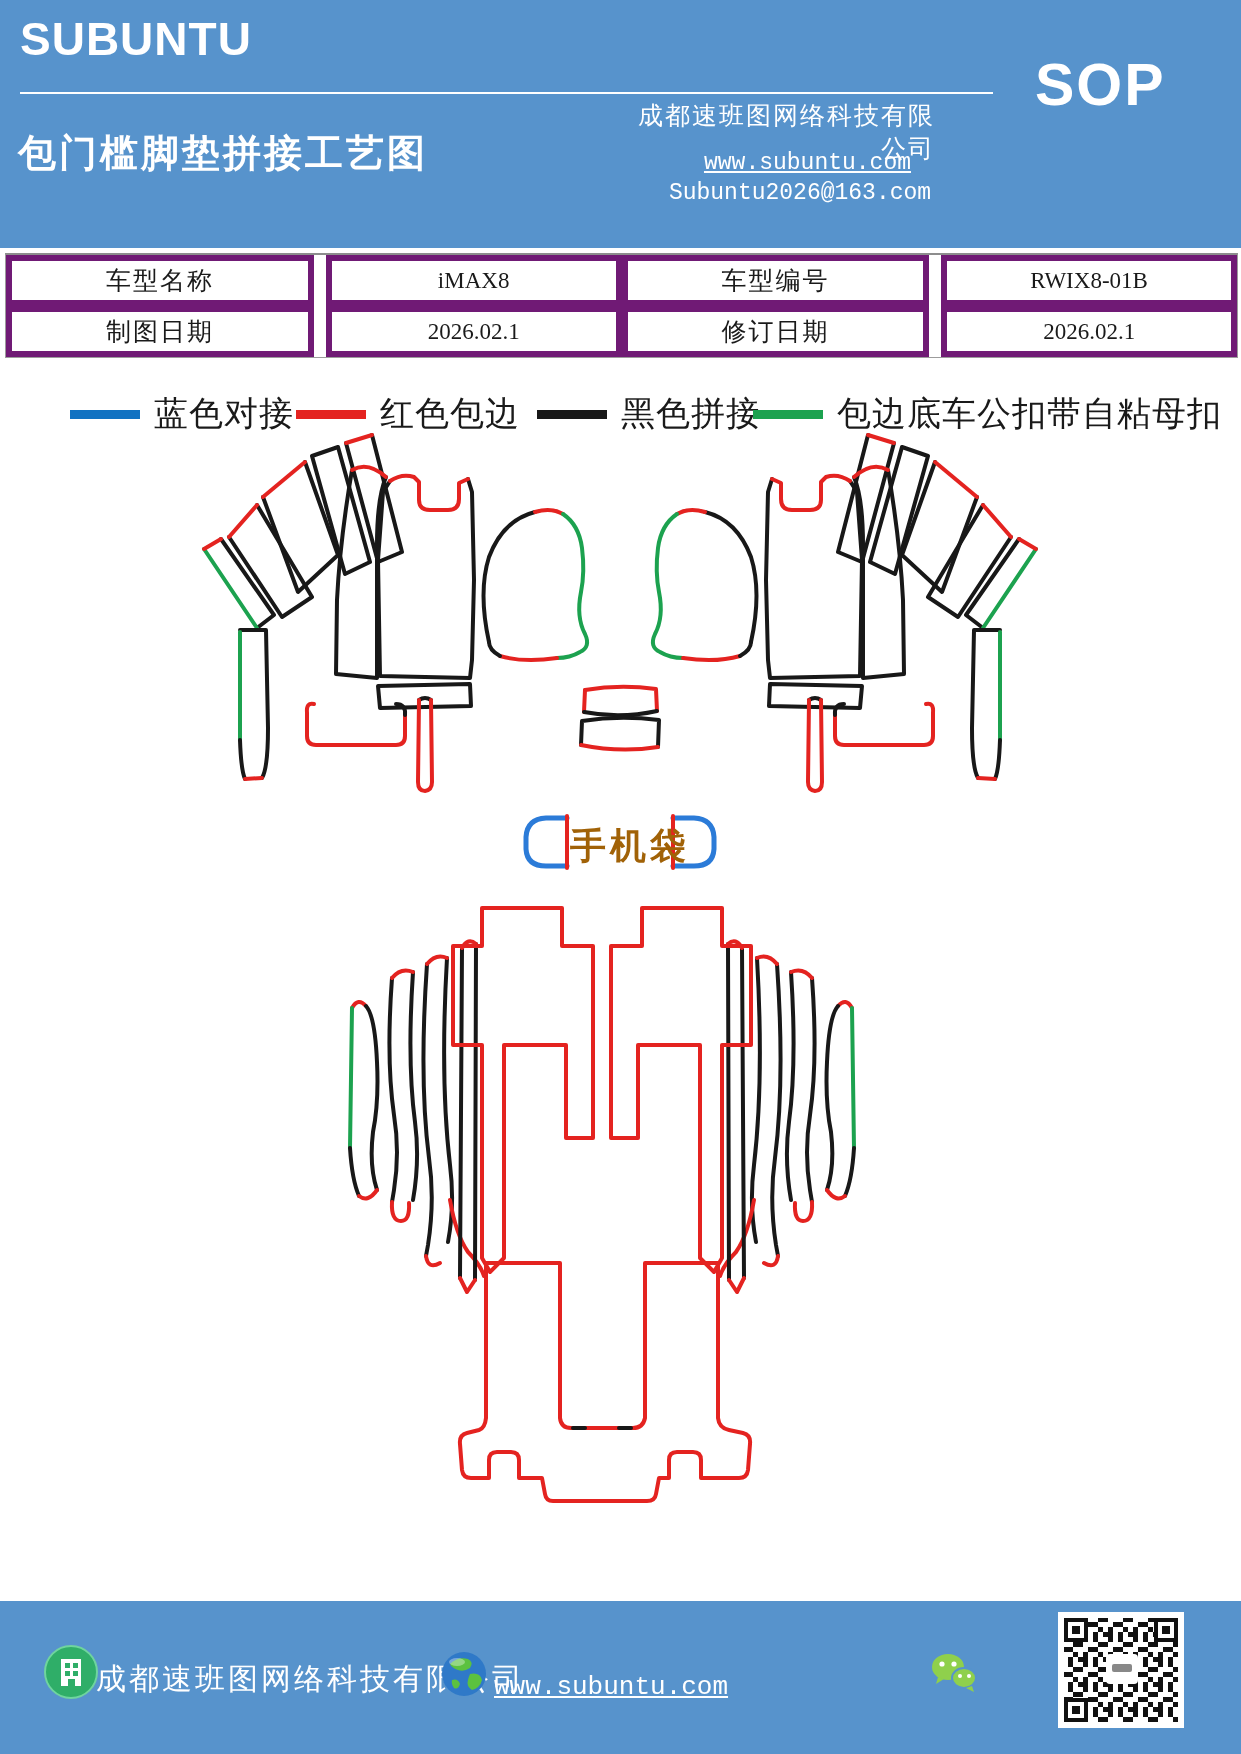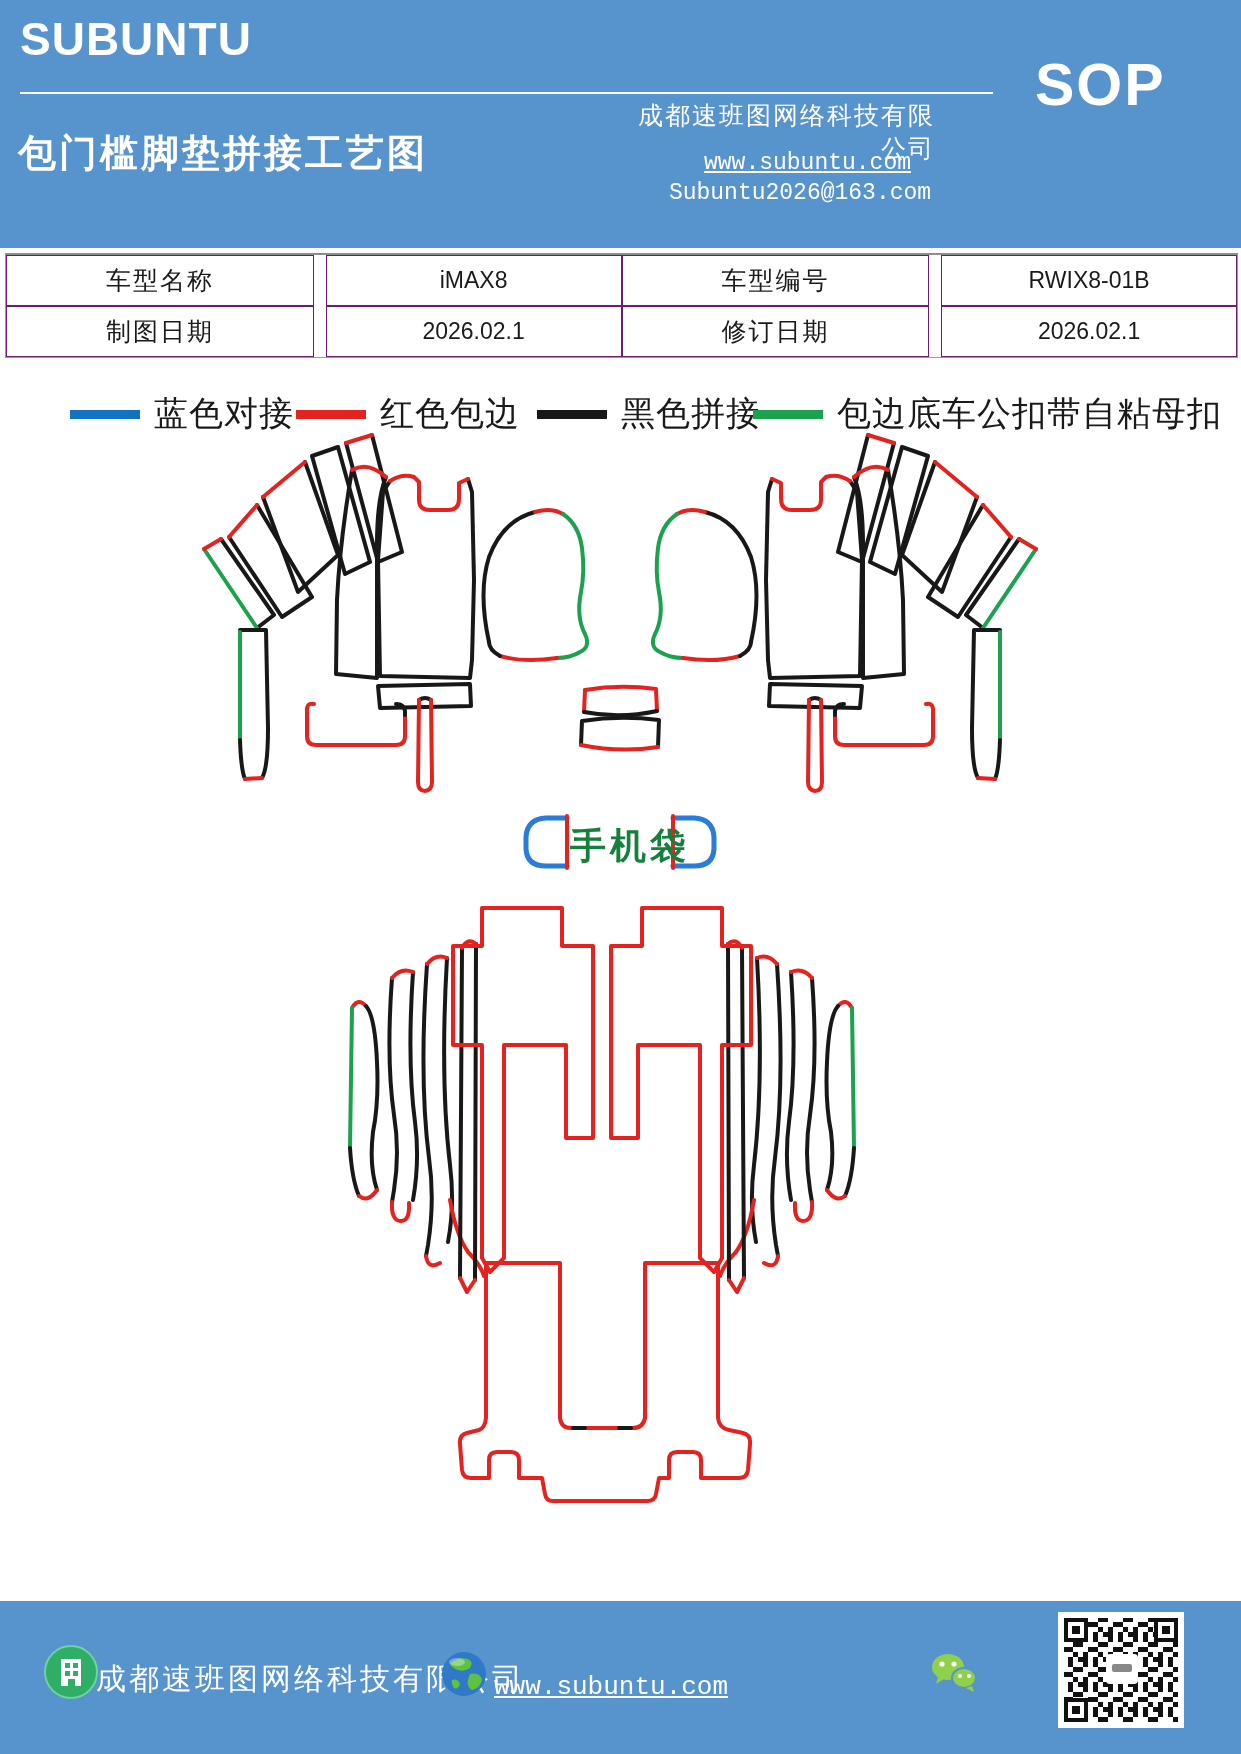--- a/index.html
+++ b/index.html
@@ -19,38 +19,38 @@
   .hdr-site{left:680px;top:150px;width:255px;text-align:center;font-size:23px;color:#fff;
             font-family:"Liberation Mono","DejaVu Sans Mono",monospace;text-decoration:underline;cursor:pointer;}
   .hdr-mail{left:665px;top:180px;width:270px;text-align:center;font-size:23px;color:#fff;
             font-family:"Liberation Mono","DejaVu Sans Mono",monospace;}
   .sop{left:1035px;top:56px;font-size:59px;font-weight:800;color:#fff;letter-spacing:2px;line-height:1;}
 
   
   .info-table{left:5px;top:253px;width:1231px;height:102px;display:grid;
               grid-template-columns:1fr 1fr 1fr 1fr;grid-template-rows:1fr 1fr;
               border:1px solid #9c9c9c;border-top:2px solid #8d8d8d;background:#fff;}
-  .cell{border:1px solid #701a75;display:flex;align-items:center;justify-content:center;}
+  .cell{border:6px solid #701a75;display:flex;align-items:center;justify-content:center;font-family:Liberation Serif, serif;}
   .cell.lab{font-size:25px;letter-spacing:2px;}
   .cell.val{font-size:23px;margin-left:12px;}
 
   
   .legend-item{top:399px;height:30px;display:flex;align-items:center;}
   .sw{display:inline-block;width:70px;height:9px;margin-right:14px;}
   .legend-label{font-size:34px;letter-spacing:1px;white-space:nowrap;}
 
   
   svg.diagram{position:absolute;left:0;top:0;width:1241px;height:1754px;}
   .k{fill:none;stroke:#181818;stroke-width:4;stroke-linecap:round;stroke-linejoin:round;}
   .r{fill:none;stroke:#e42320;stroke-width:4;stroke-linecap:round;stroke-linejoin:round;}
   .g{fill:none;stroke:#1ca24f;stroke-width:4;stroke-linecap:round;stroke-linejoin:round;}
   .b2{fill:none;stroke:#2b7bd8;stroke-width:5;stroke-linecap:round;stroke-linejoin:round;}
 
   .phone-bag{left:570px;top:822px;width:100px;text-align:center;font-size:36px;font-weight:600;
-             letter-spacing:4px;color:#15803d;white-space:nowrap;}
+             letter-spacing:4px;color:#a16207;white-space:nowrap;}
 
   
   .ftr-company{left:96px;top:1659px;font-size:30px;color:#fff;letter-spacing:3px;}
   .ftr-site{left:494px;top:1672px;font-size:26px;color:#fff;text-decoration:underline;
             font-family:"Liberation Mono","DejaVu Sans Mono",monospace;cursor:pointer;}
   .icon{position:absolute;}
   .qr{left:1058px;top:1612px;width:126px;height:116px;background:#fff;}
 </style>
 </head>
 <body>

